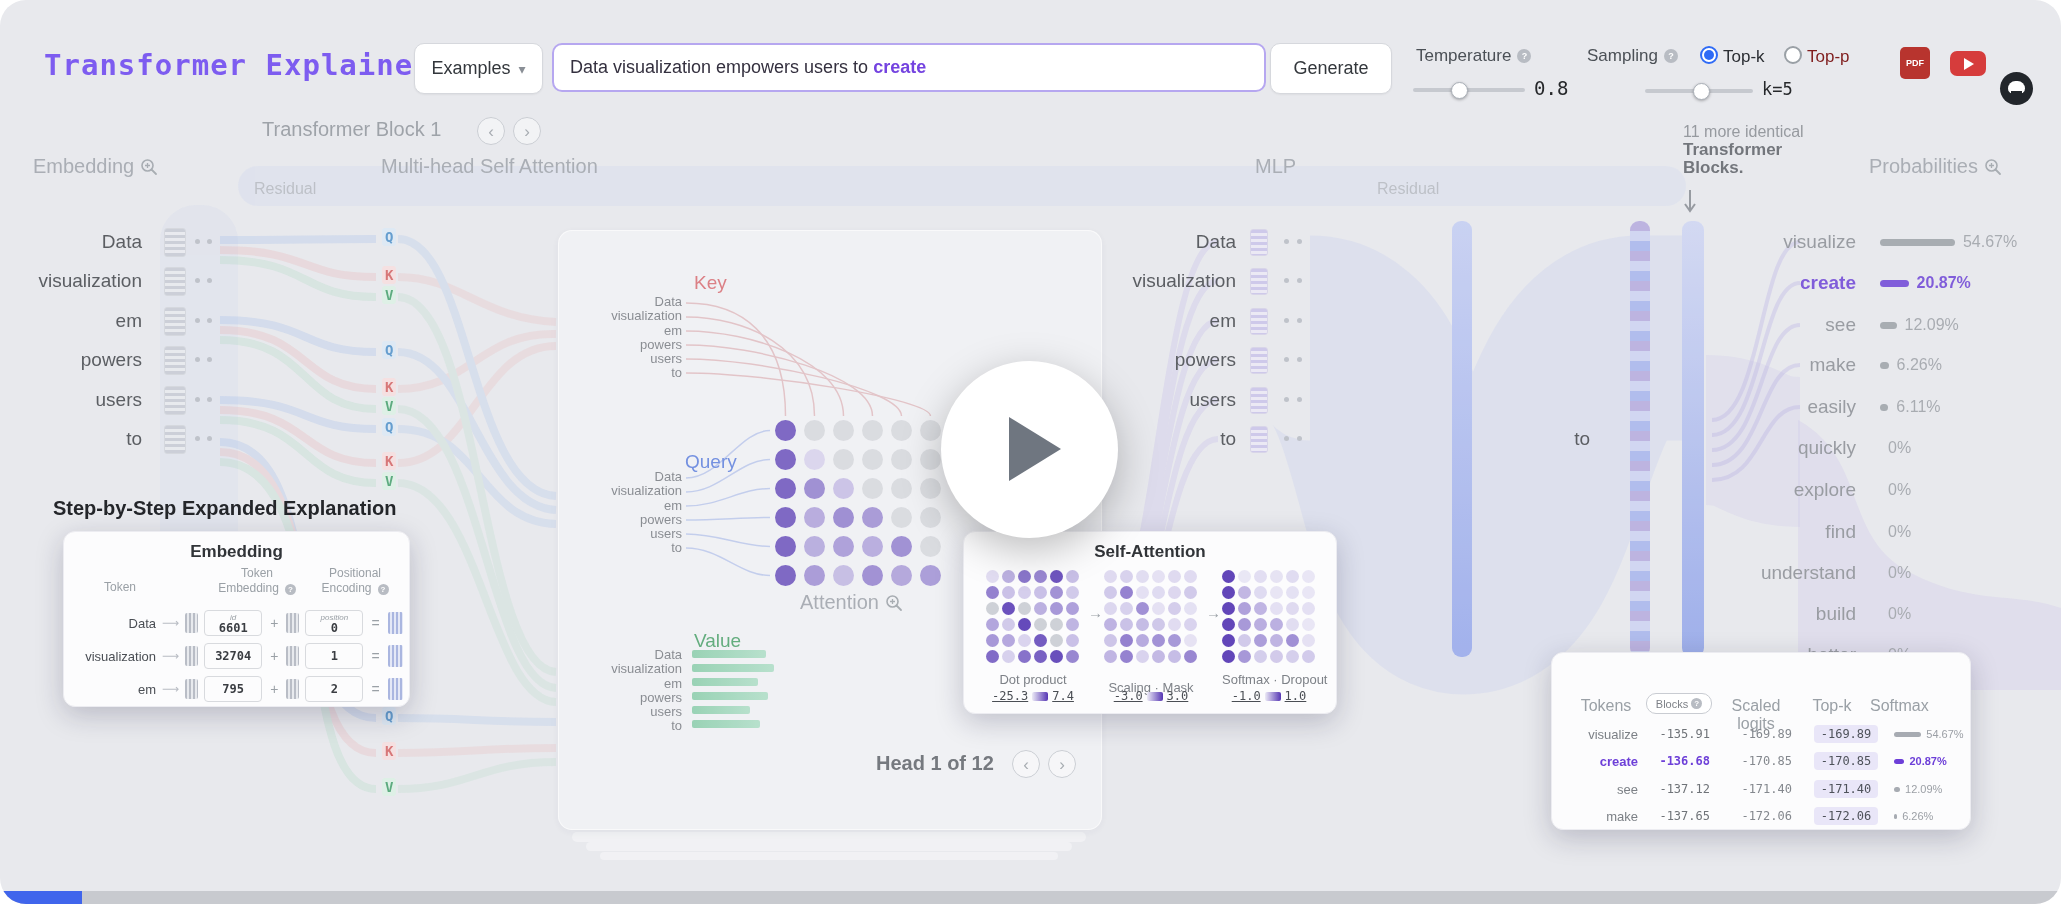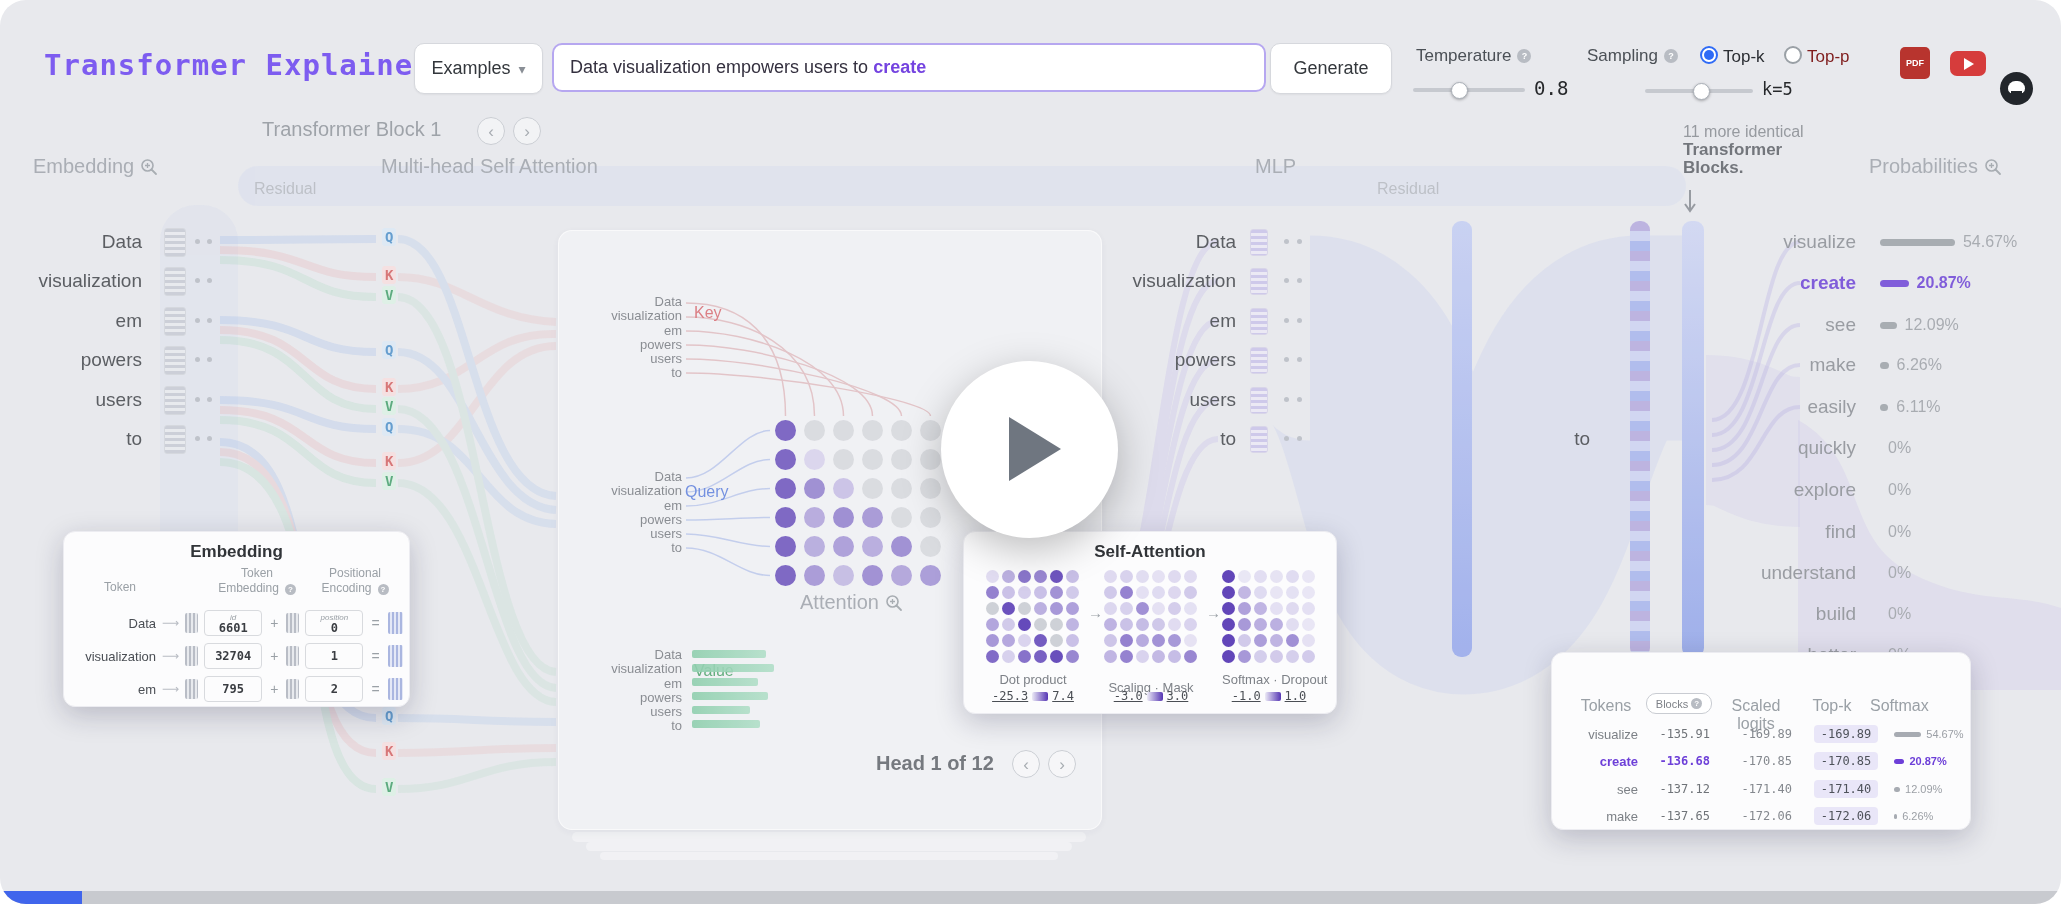--- a/index.html
+++ b/index.html
@@ -43,21 +43,21 @@
   .chip.purple{background:repeating-linear-gradient(180deg,#c9c2ea 0 3px,#eceaf6 3px 6px);border-color:#d5d1e8;}
   .mdot{position:absolute;width:5px;height:5px;border-radius:50%;background:#b7bbc3;}
   .qkv{position:absolute;font-family:"DejaVu Sans Mono",monospace;font-weight:700;font-size:14px;padding:0 3px;border-radius:3px;line-height:18px;}
   .q{color:#4a8ec9;background:#dceaf6;}
   .k{color:#d45f5f;background:#f8dfdf;}
   .v{color:#3f9e68;background:#dcf2e5;}
   .panel{position:absolute;background:rgba(252,252,253,.55);border:1px solid rgba(255,255,255,.8);border-radius:14px;box-shadow:0 2px 10px rgba(40,40,70,.06);}
   .sheet{position:absolute;background:rgba(255,255,255,.45);border-radius:8px;}
   .minilist{position:absolute;width:126px;text-align:right;font-size:13px;line-height:14.3px;color:#75797f;}
   .minilist span{display:block;white-space:nowrap;}
-  .kqv-label{position:absolute;font-size:16px;font-weight:500;margin-top:32px;}
+  .kqv-label{position:absolute;font-size:19px;font-weight:500;}
   .vbar{height:8px;border-radius:2px;background:linear-gradient(90deg,#7cc9a0,#a5dcc0);margin-bottom:6px;opacity:.9;}
   [data-attn]{position:absolute;display:grid;grid-template-columns:repeat(6,21px);grid-auto-rows:21px;gap:8px;}
   [data-attn] i{display:block;border-radius:50%;}
   .vcol{position:absolute;border-radius:9px;}
   .note{position:absolute;width:150px;font-size:16px;color:#85898f;line-height:18px;}
   .note strong{color:#5a5e64;font-size:17px;}
   .prow{position:absolute;display:flex;align-items:center;height:24px;}
   .ptok{width:156px;text-align:right;font-size:19px;color:#888c92;margin-right:24px;white-space:nowrap;}
   .pbar{height:7px;border-radius:3.5px;background:#9aa0a6;margin-right:8px;}
   .ppct{font-size:16px;color:#9b9fa5;white-space:nowrap;}
@@ -477,20 +477,21 @@
   </div>
   <div class="slider" style="left:1645px;top:89px;width:108px">
     <span class="thumb" style="left:48px"></span>
   </div>
   <div class="mono abs" style="left:1762px;top:79px;font-size:17px;color:#26282b">k=5</div>
 
   <div class="pdf-ic abs" style="left:1900px;top:47px"></div>
   <div class="yt-ic abs" style="left:1950px;top:51px"></div>
   <div class="gh-ic abs" style="left:2000px;top:47px"></div>
 
+  <div class="heading" style="left:53px;top:497px">Step-by-Step Expanded Explanation</div>
 
   <div class="card" style="left:63px;top:531px;width:345px;height:174px">
     <div class="ctitle">Embedding</div>
     <div class="ehead" style="left:20px;top:48px;width:72px">Token</div>
     <div class="ehead" style="left:150px;top:34px;width:86px">
       <span>Token</span><br>
       <span>Embedding</span><span class="info" style="width:11px;height:11px;line-height:11px;font-size:8px"></span>
     </div>
     <div class="ehead" style="left:248px;top:34px;width:86px">
       <span>Positional</span><br>

